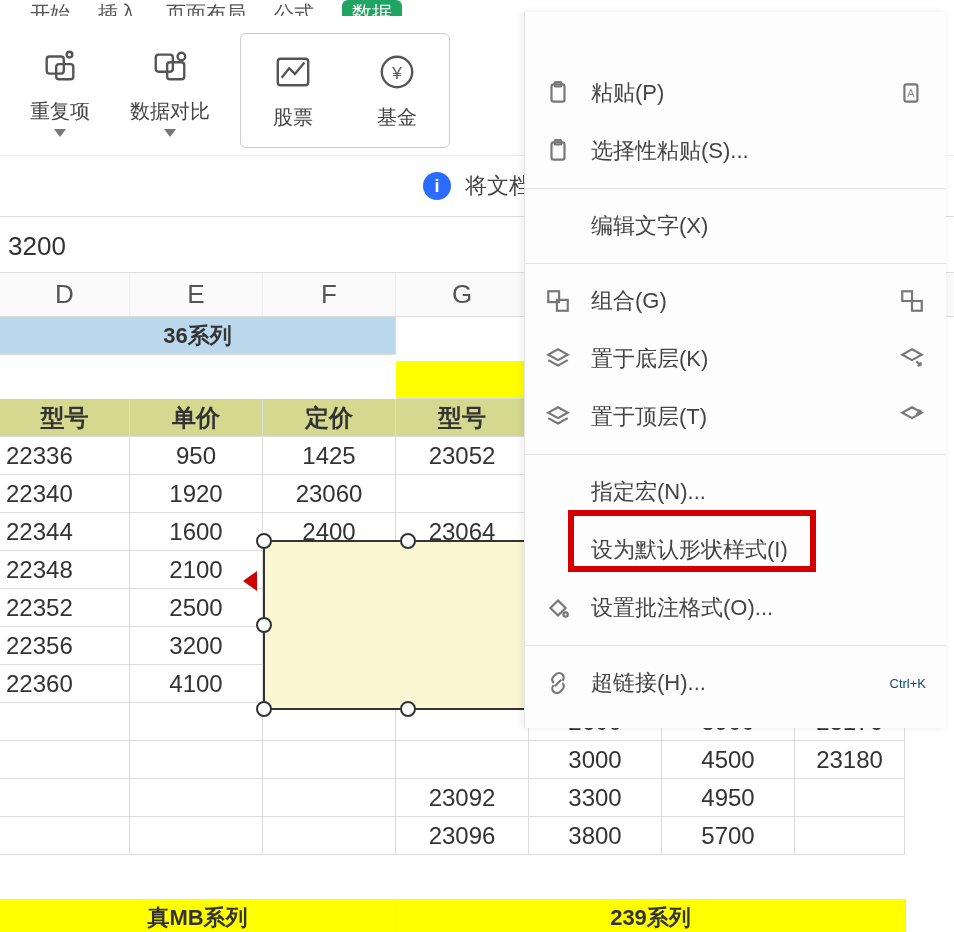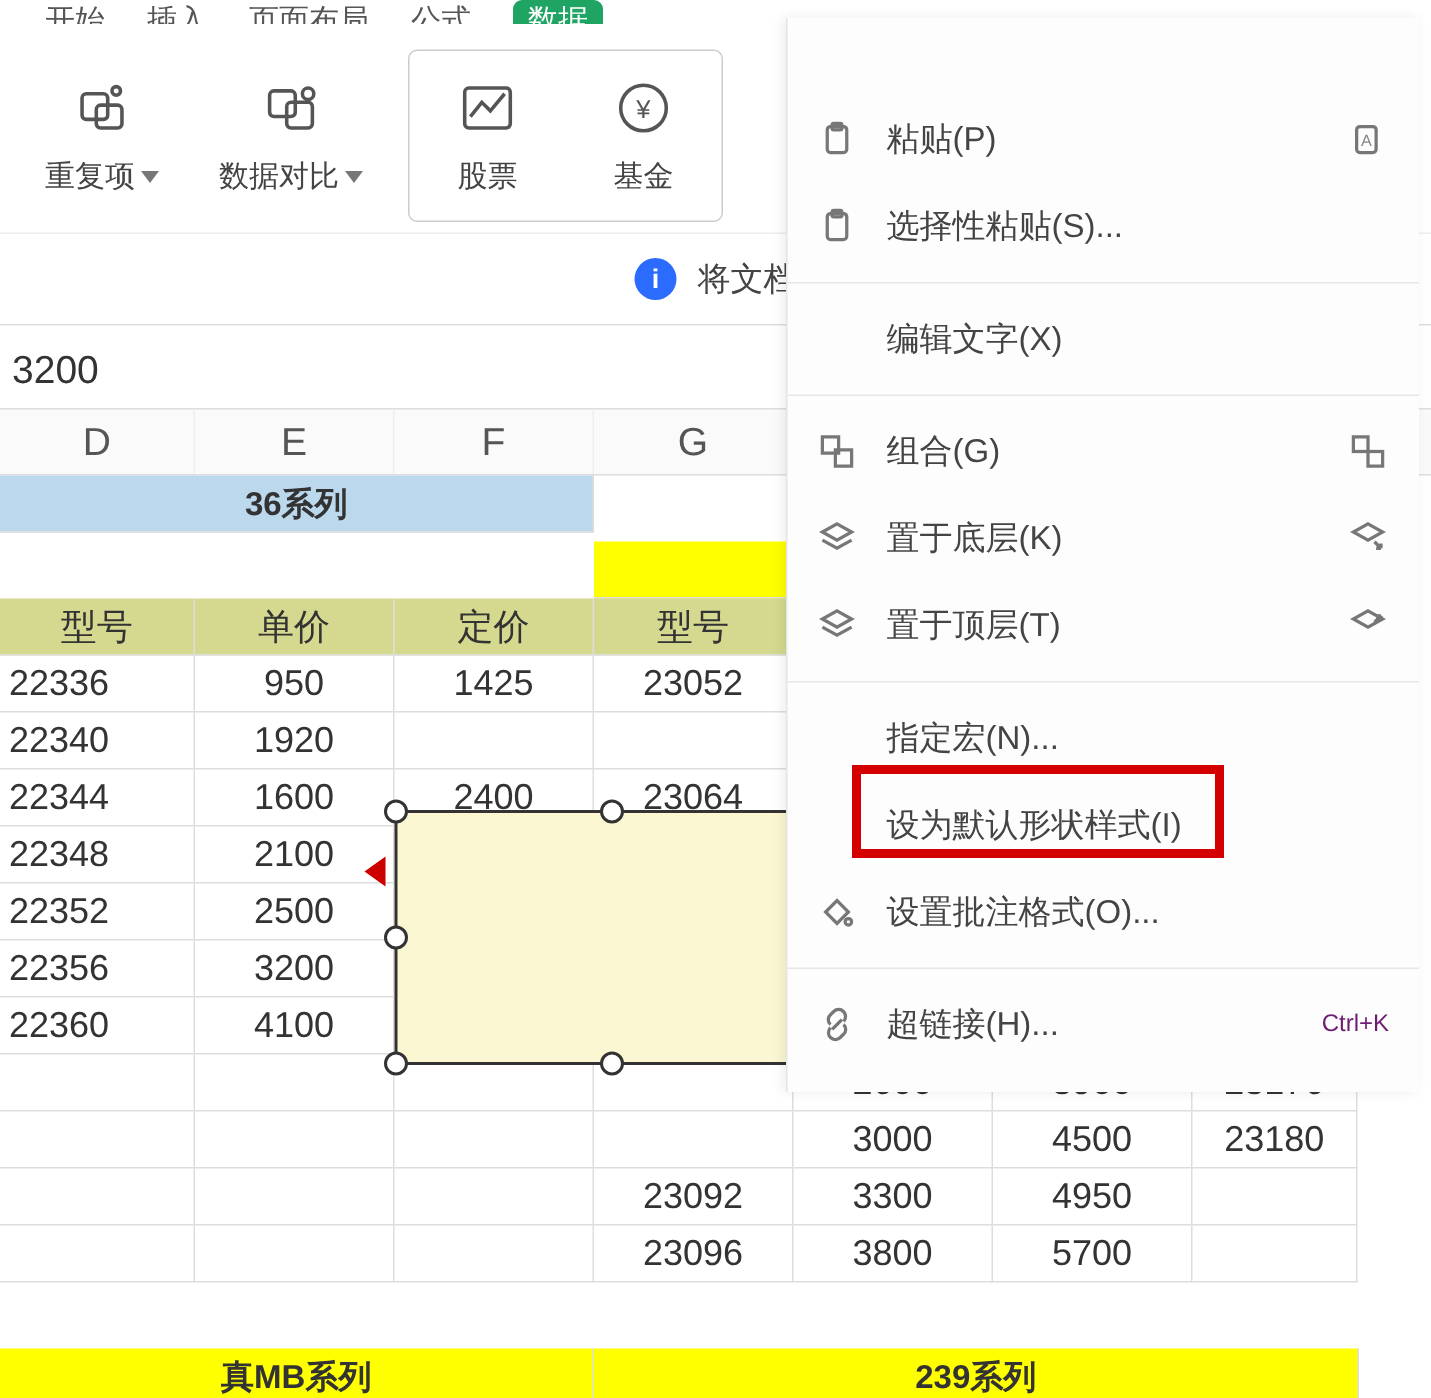--- a/index.html
+++ b/index.html
@@ -41,21 +41,21 @@
   .ribbon .group { display:flex; gap:20px; }
   .ribbon .btn {
     display: flex;
     flex-direction: column;
     align-items: center;
     gap: 10px;
     font-size: 20px;
     color: #444;
     padding: 6px 10px;
   }
-  .btn-row { display:flex; align-items:center; gap:4px; }
+  .btn-row { display:flex; align-items:center; gap:4px;flex-direction:column; }
   .dropdown-caret {
     width: 0; height: 0;
     border-left: 6px solid transparent;
     border-right: 6px solid transparent;
     border-top: 8px solid #777;
   }
   .icon-box { width:44px; height:44px; display:flex; align-items:center; justify-content:center; }
   .icon-svg { width:38px; height:38px; stroke:#555; fill:none; stroke-width:2.5; }
   .ribbon .panel {
     border: 1px solid #ccc;
@@ -91,21 +91,21 @@
   .sheet { width:100%; }
   .col-headers { display:flex; border-bottom:1px solid #ddd; border-top:1px solid #ddd; background:#fafafa; }
   .ch { flex:none; width:133px; text-align:center; font-size:26px; color:#555; padding:6px 0; border-right:1px solid #eee; }
   .ch:first-child { width:130px; }
   .row { display:flex; }
   .cell { flex:none; width:133px; height:38px; display:flex; align-items:center; justify-content:center; font-size:24px; border-right:1px solid #ddd; border-bottom:1px solid #ddd; }
   .cell:first-child { width:130px; }
   .cell.left { justify-content:flex-start; padding-left:6px; }
   .banner36 { background:#bcd8ed; }
   .banner-yellow { background:#ffff00;margin-top:44px; }
-  .hdrcell { background:#d4d98f; font-weight:400; }
+  .hdrcell { background:#d4d98f; font-weight:700; }
   .bold { font-weight:700; font-size:22px; }
   .sheet-wrap { position:relative; }
   .comment-shape {
     position:absolute;
     left:263px; top:268px;
     width:290px; height:170px;
     background:#fbf7d2;
     border:2px solid #333;
   }
   .handle { position:absolute; width:16px; height:16px; background:#fff; border:2px solid #333; border-radius:50%; }
@@ -131,21 +131,21 @@
     color:#444;
   }
   .ctx-item {
     display:flex; align-items:center;
     padding:14px 20px 14px 18px;
     gap:18px;
     position:relative;
   }
   .ctx-item .mi { width:30px; height:30px; display:flex; align-items:center; justify-content:center; }
   .ctx-item .label { flex:1; }
-  .ctx-item .hint { color:#701a75; font-size:16px; }
+  .ctx-item .hint { color:#0c4a6e; font-size:13px; }
   .ctx-item .ri { width:28px; height:28px; display:flex; align-items:center; justify-content:center; }
   .ctx-sep { height:1px; background:#e6e6e6; margin:8px 0; }
   .mi svg, .ri svg { width:26px; height:26px; stroke:#777; fill:none; stroke-width:2; }
   .row-top { padding-top:2px; }
   .highlight-box {
     position:absolute;
     left:568px; top:510px;
     width:248px; height:62px;
     border:6px solid #d40000;
     pointer-events:none;
@@ -257,20 +257,21 @@
         <div class="cell">950</div>
         <div class="cell">1425</div>
         <div class="cell">23052</div>
         <div class="cell"></div>
         <div class="cell"></div>
         <div class="cell col9 right-edge">.4</div>
       </div>
   <div class="row">
         <div class="cell left">22340</div>
         <div class="cell">1920</div>
+        <div class="cell">23060</div>
         <div class="cell"></div>
         <div class="cell"></div>
         <div class="cell col9 right-edge">52</div>
       </div>
   <div class="row">
         <div class="cell left">22344</div>
         <div class="cell">1600</div>
         <div class="cell">2400</div>
         <div class="cell">23064</div>
         <div class="cell"></div>

